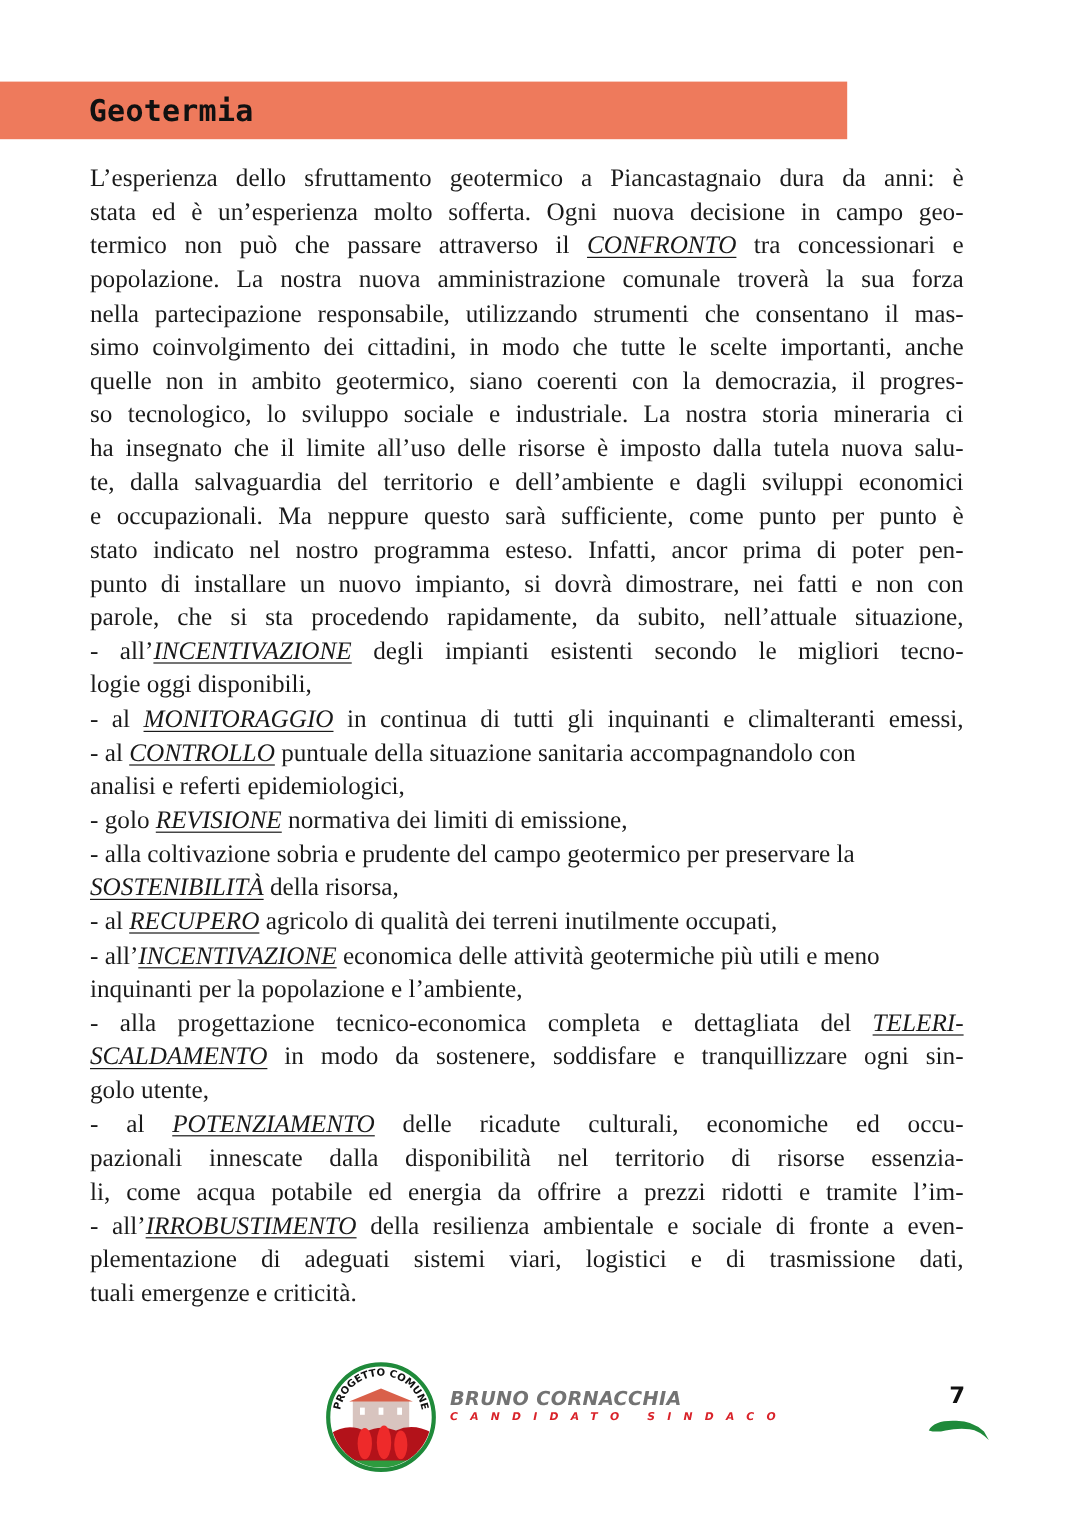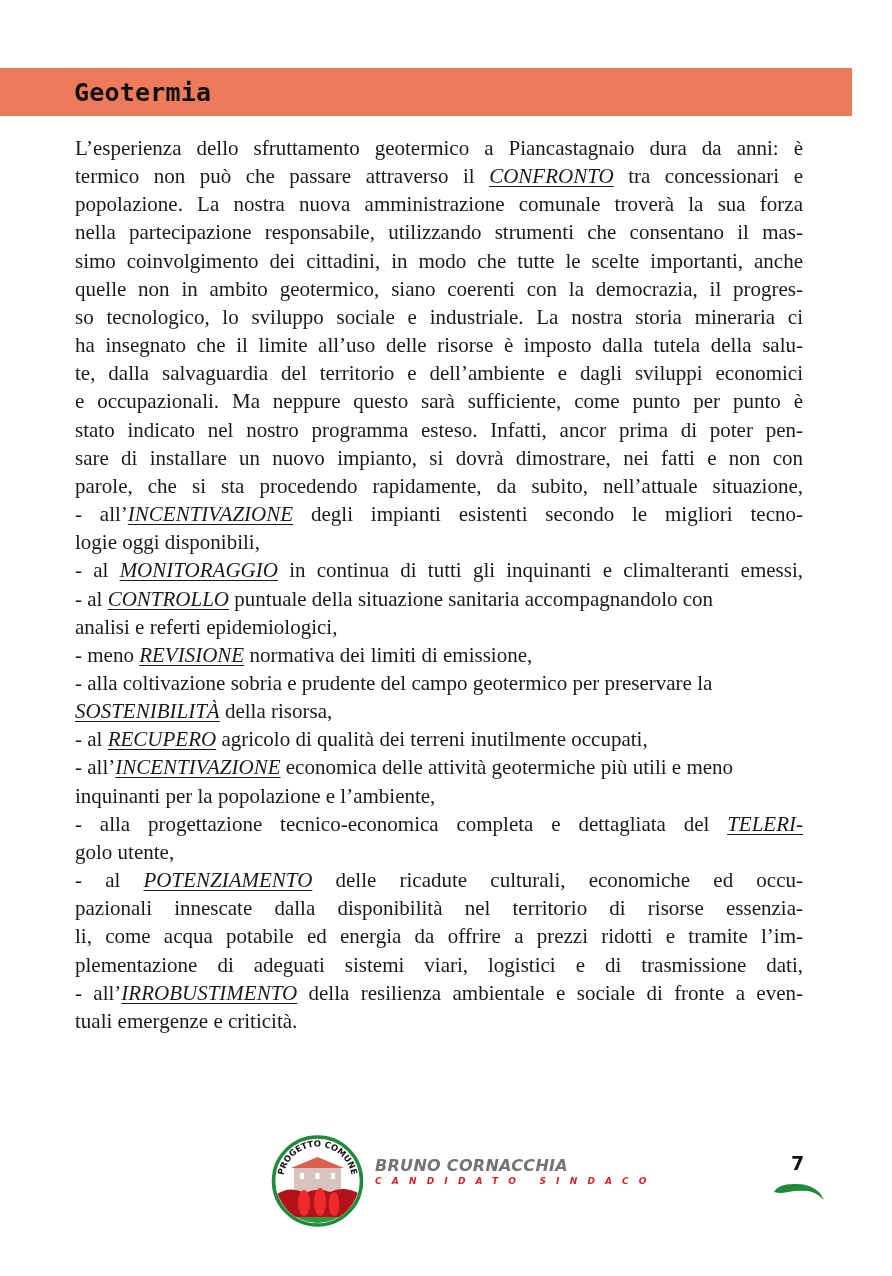--- a/index.html
+++ b/index.html
@@ -1,18 +1,18 @@
 <!DOCTYPE html>
 <html><head>
 <meta charset="utf-8">
 <style>
   html, body { margin: 0; padding: 0; background: #ffffff; }
   body { width: 892px; height: 1276px; position: relative; overflow: hidden; }
   .band {
-    position: absolute; left: 0; top: 68px; width: 852px; height: 48px;
+    position: absolute; left: 0; top: 68px; width: 706px; height: 48px;
     background: #ee7a5c;
   }
   .band-title {
     position: absolute; left: 74px; top: 10px;
     font-family: "DejaVu Sans Mono", monospace; font-weight: bold;
     font-size: 25px; color: #111; letter-spacing: 0.2px;
   }
   .body-text {
     position: absolute; left: 75px; top: 134px; width: 728px;
     font-family: "Liberation Serif", serif; font-size: 21px;
@@ -43,50 +43,52 @@
 </style>
 </head>
 <body>
 
 <div class="band">
   <div class="band-title">Geotermia</div>
 </div>
 
 <div class="body-text" id="body">
     <span class="j"><span>L’esperienza dello sfruttamento geotermico a Piancastagnaio dura da anni: è</span></span>
+    <span class="j"><span>stata ed è un’esperienza molto sofferta. Ogni nuova decisione in campo geo-</span></span>
     <span class="j"><span>termico non può che passare attraverso il </span><span class="u">CONFRONTO</span><span> tra concessionari e</span></span>
     <span class="j"><span>popolazione. La nostra nuova amministrazione comunale troverà la sua forza</span></span>
     <span class="j"><span>nella partecipazione responsabile, utilizzando strumenti che consentano il mas-</span></span>
     <span class="j"><span>simo coinvolgimento dei cittadini, in modo che tutte le scelte importanti, anche</span></span>
     <span class="j"><span>quelle non in ambito geotermico, siano coerenti con la democrazia, il progres-</span></span>
     <span class="j"><span>so tecnologico, lo sviluppo sociale e industriale. La nostra storia mineraria ci</span></span>
-    <span class="j"><span>ha insegnato che il limite all’uso delle risorse è imposto dalla tutela della salu-</span></span>
+    <span class="j"><span>ha insegnato che il limite all’uso delle risorse è imposto dalla tutela nuova salu-</span></span>
     <span class="j"><span>te, dalla salvaguardia del territorio e dell’ambiente e dagli sviluppi economici</span></span>
     <span class="j"><span>e occupazionali. Ma neppure questo sarà sufficiente, come punto per punto è</span></span>
     <span class="j"><span>stato indicato nel nostro programma esteso. Infatti, ancor prima di poter pen-</span></span>
-    <span class="j"><span>sare di installare un nuovo impianto, si dovrà dimostrare, nei fatti e non con</span></span>
+    <span class="j"><span>punto di installare un nuovo impianto, si dovrà dimostrare, nei fatti e non con</span></span>
     <span class="j"><span>parole, che si sta procedendo rapidamente, da subito, nell’attuale situazione,</span></span>
     <span class="j"><span>- all’</span><span class="u">INCENTIVAZIONE</span><span> degli impianti esistenti secondo le migliori tecno-</span></span>
     <span class="line"><span>logie oggi disponibili,</span></span>
     <span class="j"><span>- al </span><span class="u">MONITORAGGIO</span><span> in continua di tutti gli inquinanti e climalteranti emessi,</span></span>
     <span class="line"><span>- al </span><span class="u">CONTROLLO</span><span> puntuale della situazione sanitaria accompagnandolo con</span></span>
     <span class="line"><span>analisi e referti epidemiologici,</span></span>
-    <span class="line"><span>- meno </span><span class="u">REVISIONE</span><span> normativa dei limiti di emissione,</span></span>
+    <span class="line"><span>- golo </span><span class="u">REVISIONE</span><span> normativa dei limiti di emissione,</span></span>
     <span class="line"><span>- alla coltivazione sobria e prudente del campo geotermico per preservare la</span></span>
     <span class="line"><span></span><span class="u">SOSTENIBILITÀ</span><span> della risorsa,</span></span>
     <span class="line"><span>- al </span><span class="u">RECUPERO</span><span> agricolo di qualità dei terreni inutilmente occupati,</span></span>
     <span class="line"><span>- all’</span><span class="u">INCENTIVAZIONE</span><span> economica delle attività geotermiche più utili e meno</span></span>
     <span class="line"><span>inquinanti per la popolazione e l’ambiente,</span></span>
     <span class="j"><span>- alla progettazione tecnico-economica completa e dettagliata del </span><span class="u">TELERI-</span></span>
+    <span class="j"><span></span><span class="u">SCALDAMENTO</span><span> in modo da sostenere, soddisfare e tranquillizzare ogni sin-</span></span>
     <span class="line"><span>golo utente,</span></span>
     <span class="j"><span>- al </span><span class="u">POTENZIAMENTO</span><span> delle ricadute culturali, economiche ed occu-</span></span>
     <span class="j"><span>pazionali innescate dalla disponibilità nel territorio di risorse essenzia-</span></span>
     <span class="j"><span>li, come acqua potabile ed energia da offrire a prezzi ridotti e tramite l’im-</span></span>
+    <span class="j"><span>- all’</span><span class="u">IRROBUSTIMENTO</span><span> della resilienza ambientale e sociale di fronte a even-</span></span>
     <span class="j"><span>plementazione di adeguati sistemi viari, logistici e di trasmissione dati,</span></span>
-    <span class="j"><span>- all’</span><span class="u">IRROBUSTIMENTO</span><span> della resilienza ambientale e sociale di fronte a even-</span></span>
     <span class="line"><span>tuali emergenze e criticità.</span></span>
   </div>
 
 <svg class="footer-logo" viewBox="0 0 95 92">
   <defs>
     <clipPath id="c">
         <circle cx="47.5" cy="46" r="42"></circle>
       </clipPath>
     <path id="arc" d="M 13 46 A 34.5 34.5 0 0 1 82 46"></path>
   </defs>

